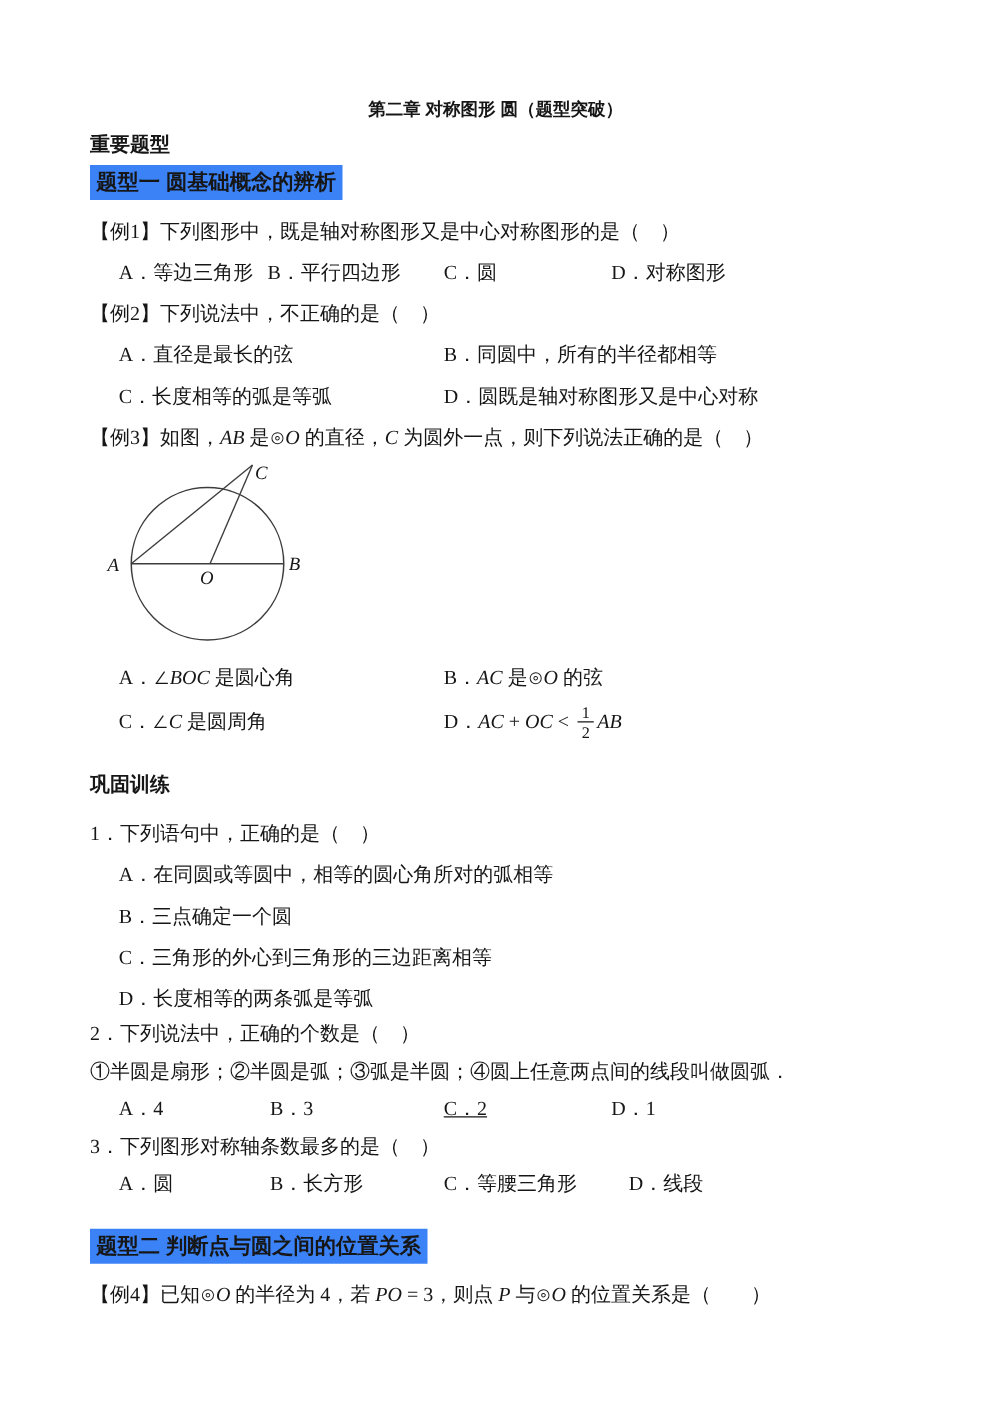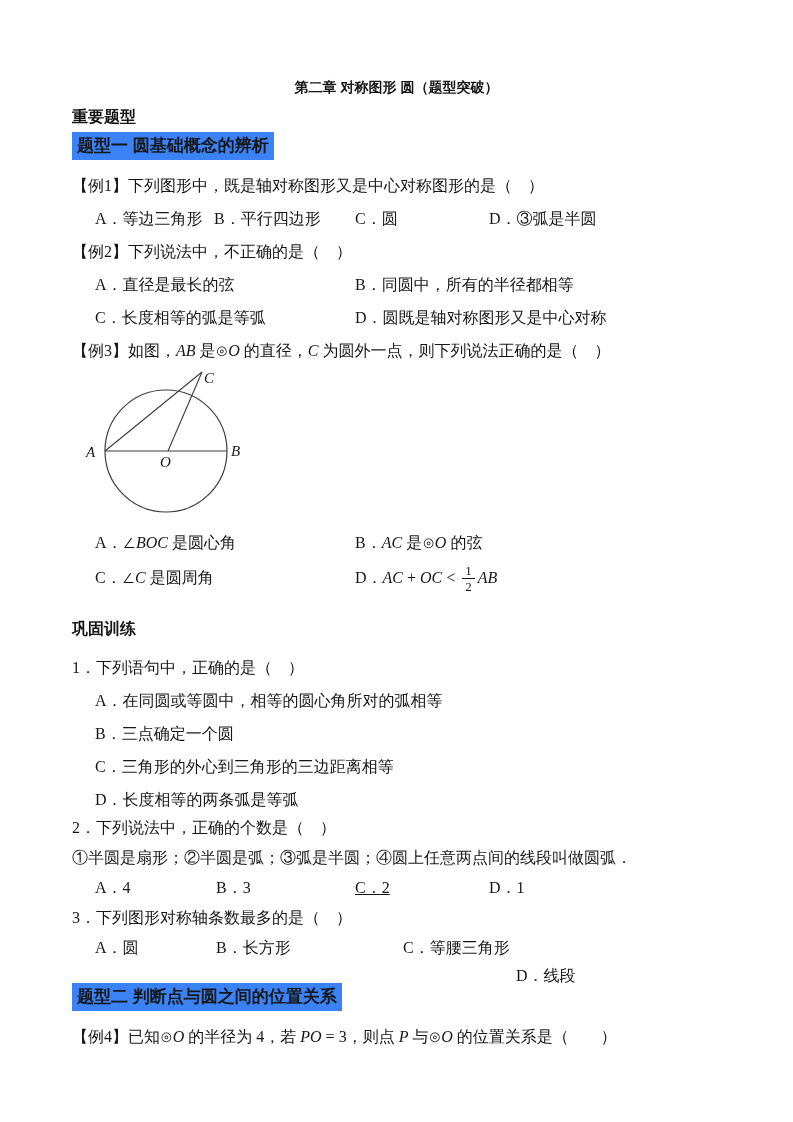--- a/index.html
+++ b/index.html
@@ -58,21 +58,21 @@
   <div class="ln title hd">第二章 对称图形 圆（题型突破）</div>
 
   <div class="ln hd imp" style="left:72px;top:106px;">重要题型</div>
 
   <div class="ln hd hl" style="left:72px;top:132px;">题型一 圆基础概念的辨析</div>
 
   <div class="ln" style="left:72px;top:175px;">【例1】下列图形中，既是轴对称图形又是中心对称图形的是（　）</div>
   <div class="ln" style="left:95px;top:208px;">A．等边三角形</div>
   <div class="ln" style="left:214px;top:208px;">B．平行四边形</div>
   <div class="ln" style="left:355px;top:208px;">C．圆</div>
-  <div class="ln" style="left:489px;top:208px;">D．③弧是半圆</div>
+  <div class="ln" style="left:489px;top:208px;">D．对称图形</div>
 
   <div class="ln" style="left:72px;top:241px;">【例2】下列说法中，不正确的是（　）</div>
   <div class="ln" style="left:95px;top:274px;">A．直径是最长的弦</div>
   <div class="ln" style="left:355px;top:274px;">B．同圆中，所有的半径都相等</div>
   <div class="ln" style="left:355px;top:307px;">D．圆既是轴对称图形又是中心对称</div>
   <div class="ln" style="left:95px;top:307px;">C．长度相等的弧是等弧</div>
 
   <div class="ln" style="left:72px;top:340px;"><span>【例3】如图，</span><i>AB</i><span> 是⊙</span><i>O</i><span> 的直径，</span><i>C</i><span> 为圆外一点，则下列说法正确的是（　）</span></div>
 
   <svg style="position:absolute;left:78px;top:360px;" width="170" height="160" viewBox="0 0 170 160">
@@ -102,20 +102,20 @@
   <div class="ln" style="left:72px;top:817px;">2．下列说法中，正确的个数是（　）</div>
   <div class="ln" style="left:72px;top:847px;">①半圆是扇形；②半圆是弧；③弧是半圆；④圆上任意两点间的线段叫做圆弧．</div>
   <div class="ln" style="left:95px;top:877px;">A．4</div>
   <div class="ln" style="left:216px;top:877px;">B．3</div>
   <div class="ln" style="left:355px;top:877px;text-decoration:underline;">C．2</div>
   <div class="ln" style="left:489px;top:877px;">D．1</div>
 
   <div class="ln" style="left:72px;top:907px;">3．下列图形对称轴条数最多的是（　）</div>
   <div class="ln" style="left:95px;top:937px;">A．圆</div>
   <div class="ln" style="left:216px;top:937px;">B．长方形</div>
-  <div class="ln" style="left:355px;top:937px;margin-left:48px;">C．等腰三角形</div>
-  <div class="ln" style="left:516px;top:937px;margin-top:28px;">D．线段</div>
+  <div class="ln" style="left:355px;top:937px;">C．等腰三角形</div>
+  <div class="ln" style="left:503px;top:937px;">D．线段</div>
 
   <div class="ln hd hl" style="left:72px;top:983px;">题型二 判断点与圆之间的位置关系</div>
 
   <div class="ln" style="left:72px;top:1026px;"><span>【例4】已知⊙</span><i>O</i><span> 的半径为 4，若 </span><i>PO</i><span> = 3，则点 </span><i>P</i><span> 与⊙</span><i>O</i><span> 的位置关系是（　　）</span></div>
 
 </div>
 
 </body></html>

